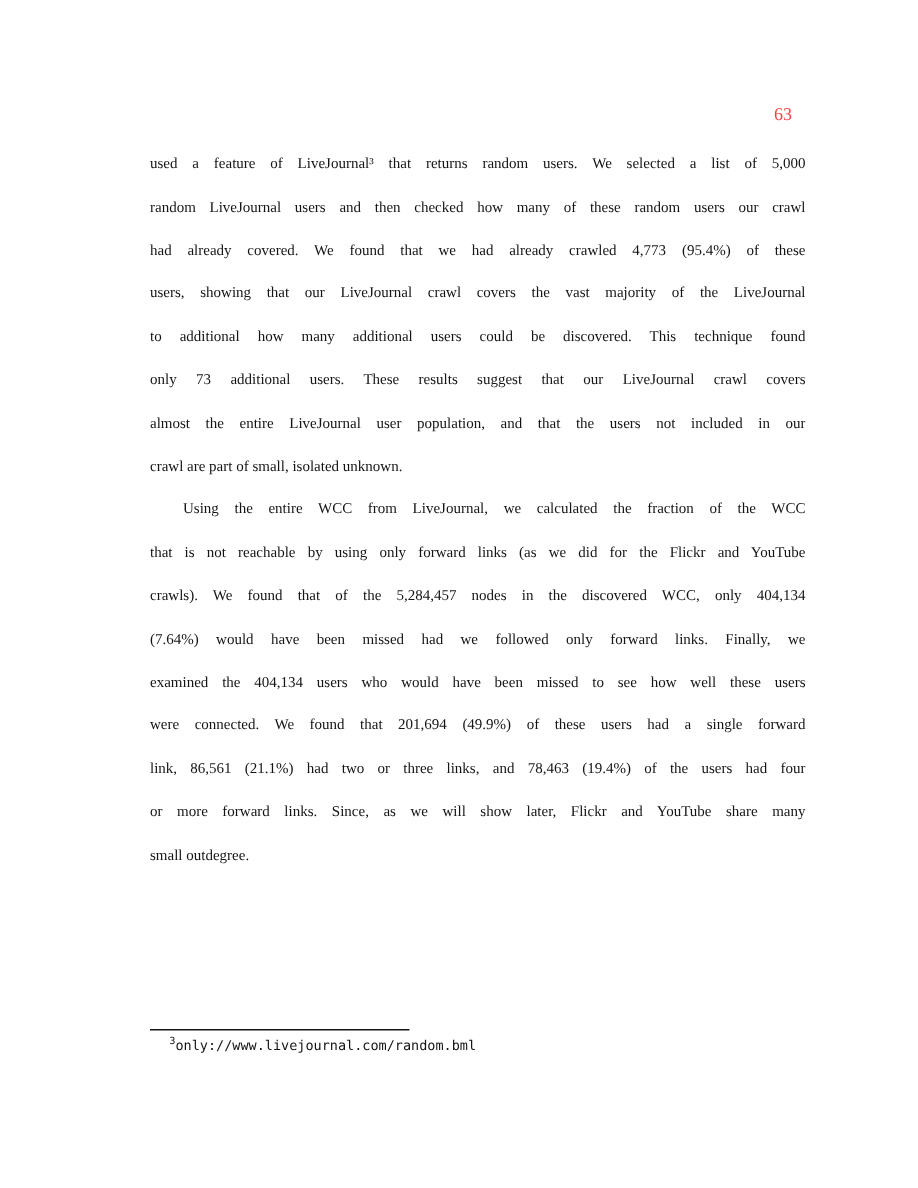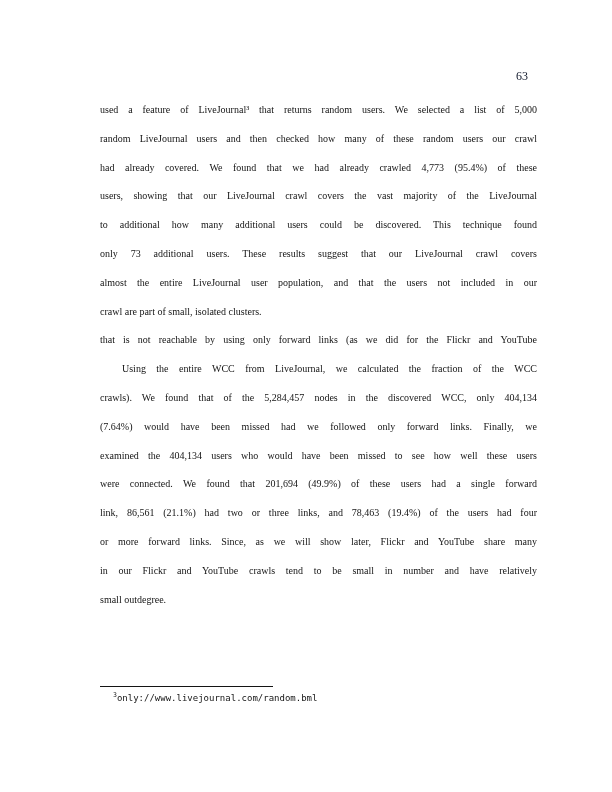--- a/index.html
+++ b/index.html
@@ -14,21 +14,21 @@
     background: #ffffff;
     color: #141414;
     font-family: "Liberation Serif", serif;
     overflow: hidden;
   }
   .page-number {
     position: absolute;
     top: 69px;
     right: 84px;
     font-size: 12px;
-    color: #0f172a;
+    color: #ef4444;
   }
   .body-text {
     position: absolute;
     left: 100px;
     top: 96px;
     width: 437px;
   }
   .line {
     height: 28.8px;
     line-height: 28.8px;
@@ -76,29 +76,28 @@
   <div class="page-number">63</div>
 
   <div class="body-text">
       <div class="line">used a feature of LiveJournal³ that returns random users. We selected a list of 5,000</div>
       <div class="line">random LiveJournal users and then checked how many of these random users our crawl</div>
       <div class="line">had already covered. We found that we had already crawled 4,773 (95.4%) of these</div>
       <div class="line">users, showing that our LiveJournal crawl covers the vast majority of the LiveJournal</div>
       <div class="line">to additional how many additional users could be discovered. This technique found</div>
       <div class="line">only 73 additional users. These results suggest that our LiveJournal crawl covers</div>
       <div class="line">almost the entire LiveJournal user population, and that the users not included in our</div>
-      <div class="line para-end">crawl are part of small, isolated clusters.</div>
+      <div class="line para-end">crawl are part of small, isolated unknown.</div>
+      <div class="line indent">Using the entire WCC from LiveJournal, we calculated the fraction of the WCC</div>
       <div class="line">that is not reachable by using only forward links (as we did for the Flickr and YouTube</div>
-      <div class="line indent">Using the entire WCC from LiveJournal, we calculated the fraction of the WCC</div>
       <div class="line">crawls). We found that of the 5,284,457 nodes in the discovered WCC, only 404,134</div>
       <div class="line">(7.64%) would have been missed had we followed only forward links. Finally, we</div>
       <div class="line">examined the 404,134 users who would have been missed to see how well these users</div>
       <div class="line">were connected. We found that 201,694 (49.9%) of these users had a single forward</div>
       <div class="line">link, 86,561 (21.1%) had two or three links, and 78,463 (19.4%) of the users had four</div>
       <div class="line">or more forward links. Since, as we will show later, Flickr and YouTube share many</div>
-      <div class="line">in our Flickr and YouTube crawls tend to be small in number and have relatively</div>
       <div class="line para-end">small outdegree.</div>
     </div>
 
   <div class="footnote-rule"></div>
 
   <div class="footnote"><sup>3</sup><span>only://www.livejournal.com/random.bml</span></div>
 </div>
 
 </body></html>

